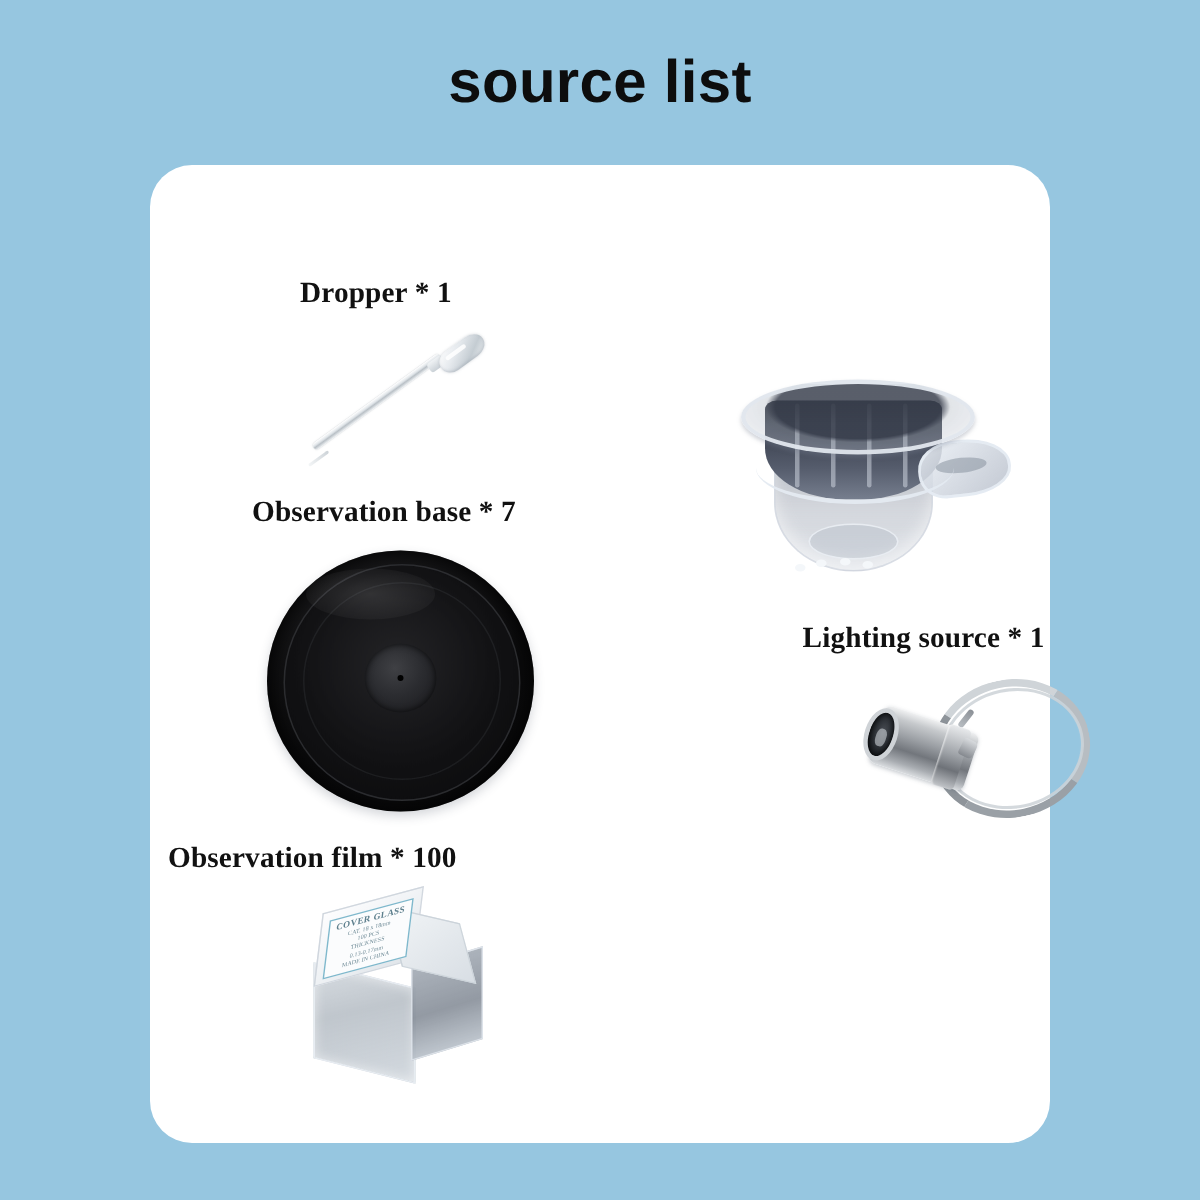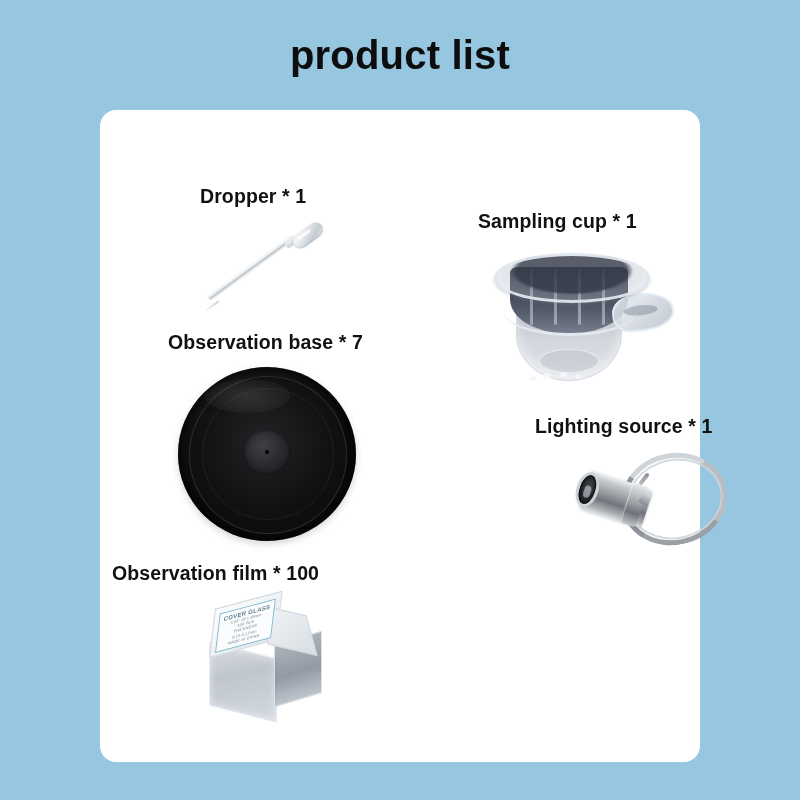--- a/index.html
+++ b/index.html
@@ -29,21 +29,22 @@
   }
 
   
   #product-card {
     position: absolute;
     left: 100px;
     top: 110px;
     width: 600px;
     height: 652px;
     background: #ffffff;
-    border-radius: 16px;
+    border-radius: 28px;
+    font-family: Liberation Serif, serif;
   }
 
   
   .item { position: absolute; }
   .item-label {
     position: absolute;
     font-size: 19.5px;
     font-weight: bold;
     color: #111111;
     white-space: nowrap;
@@ -534,38 +535,37 @@
     position: absolute;
     left: 30px; top: 104px;
     width: 200px; height: 10px;
     background: radial-gradient(ellipse at 50% 50%, rgba(120,132,148,0.22), rgba(120,132,148,0));
     border-radius: 50%;
   }
 </style>
 </head>
 <body>
 
-<div id="page-title">product list</div>
+<div id="page-title">source list</div>
 
 <div id="product-card">
 
   <div class="item" id="item-dropper">
     <div class="item-label" id="label-dropper">Dropper * 1</div>
     <div class="art" id="art-dropper">
       <div class="pipette">
         <span class="pip-tip"></span>
         <span class="pip-stem"></span>
         <span class="pip-neck"></span>
         <span class="pip-bulb"></span>
       </div>
     </div>
   </div>
 
   <div class="item" id="item-cup">
-    <div class="item-label" id="label-cup">Sampling cup * 1</div>
     <div class="art" id="art-cup">
       <div class="cup-wrap">
         <span class="cup-lower"></span>
         <span class="cup-holes">
             <i></i>
             <i></i>
             <i></i>
             <i></i>
           </span>
         <span class="cup-basket">

